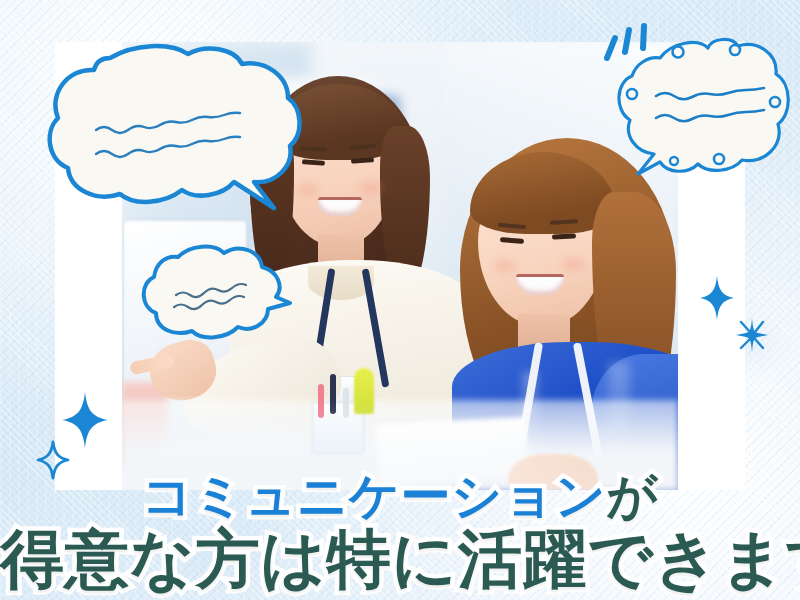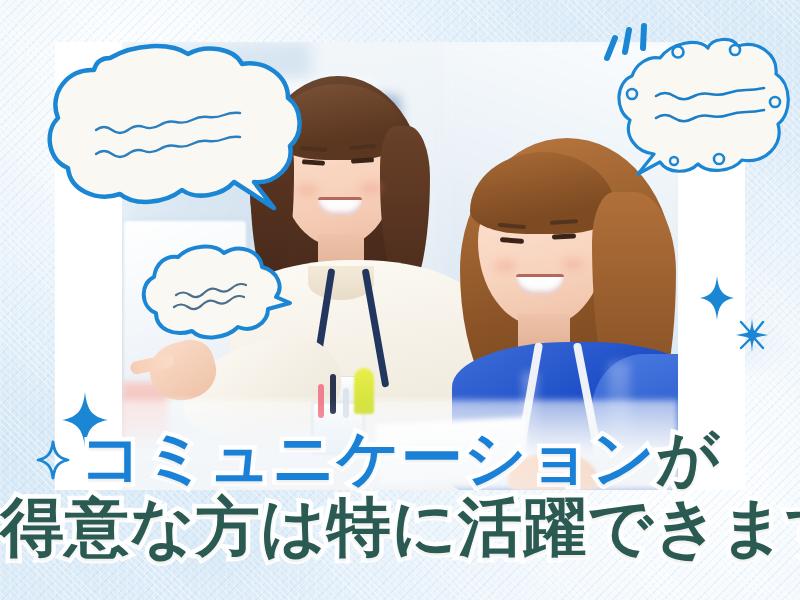--- a/index.html
+++ b/index.html
@@ -328,27 +328,28 @@
     -webkit-user-select: none;
     user-select: none;
   }
   .line {
     display: block;
     font-weight: 700;
     letter-spacing: .012em;
     white-space: nowrap;
   }
   .line1 {
-    font-size: 62px;
+    font-size: 50px;
     color: #1b81d6;
     -webkit-text-stroke: 9px #ffffff;
     paint-order: stroke fill;
     text-shadow:
       0 0 3px rgba(255,255,255,.95),
       0 2px 3px rgba(0,0,0,.10);
+    margin-top: 44px;
   }
   .line1 .tail-char { color: #2a5a52; }
   .line2 {
     margin-top: 6px;
     font-size: 64px;
     color: #2a5a52;
     -webkit-text-stroke: 9px #ffffff;
     paint-order: stroke fill;
     text-shadow:
       0 0 3px rgba(255,255,255,.95),

